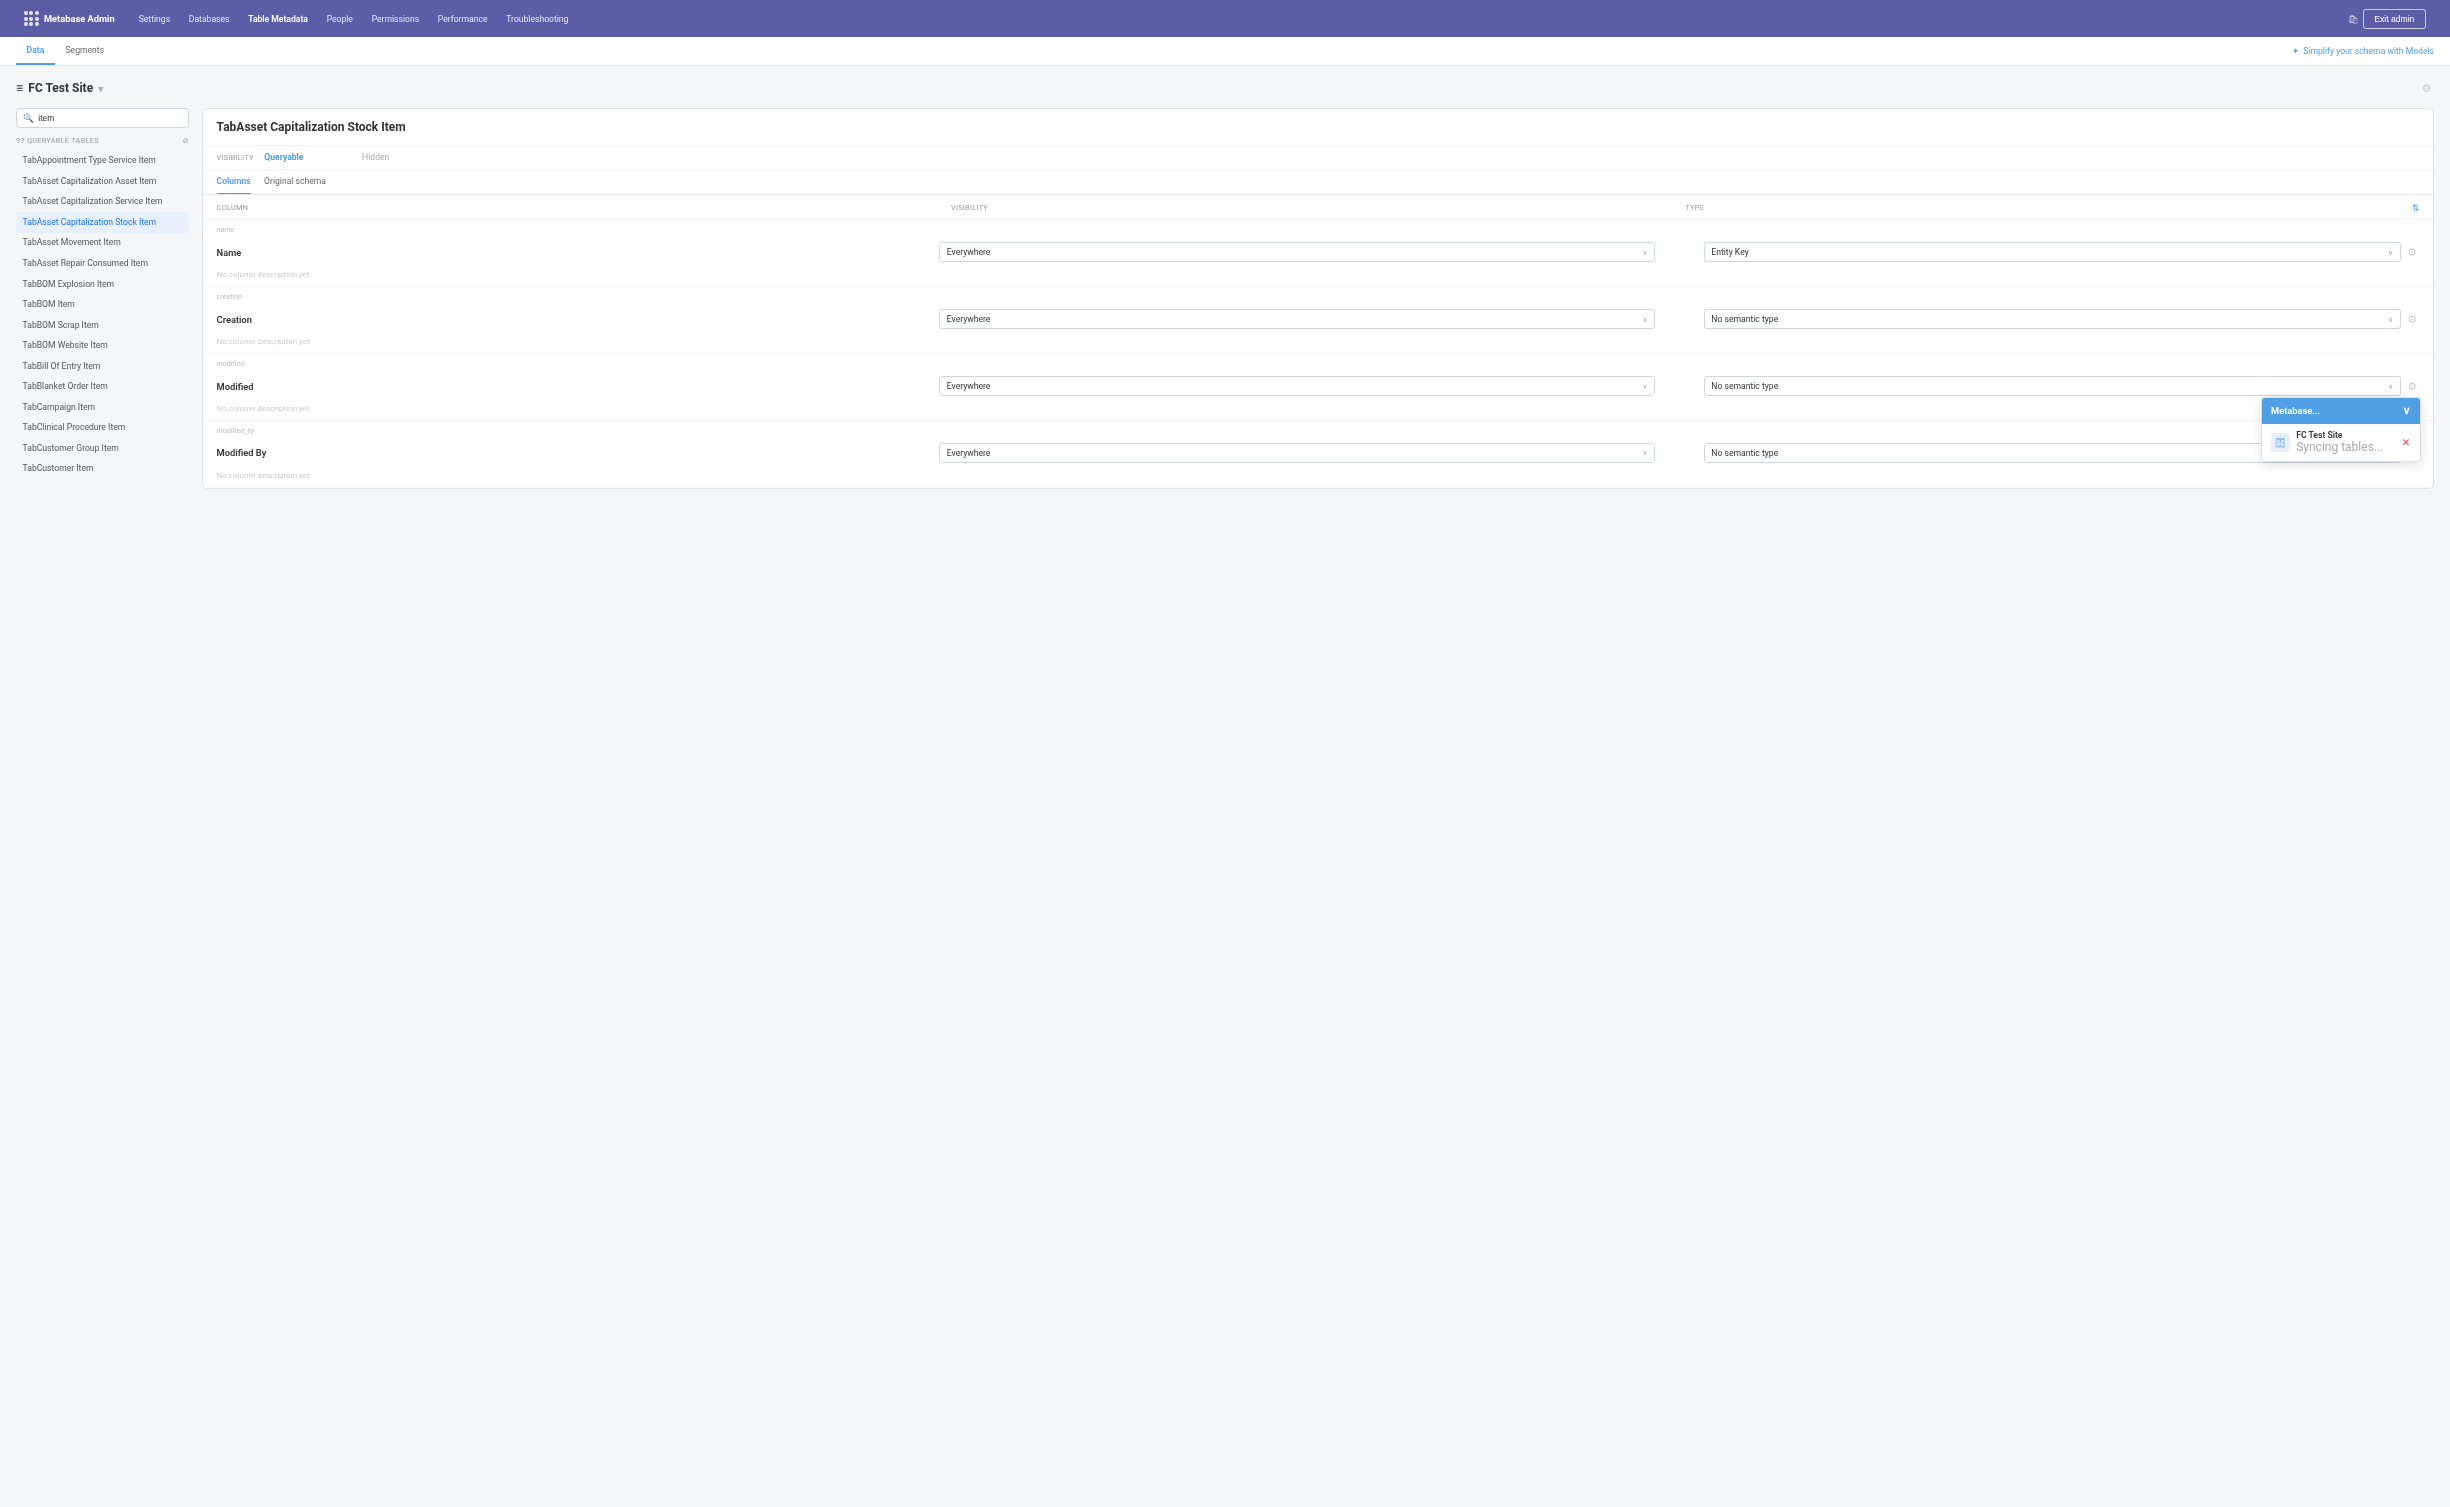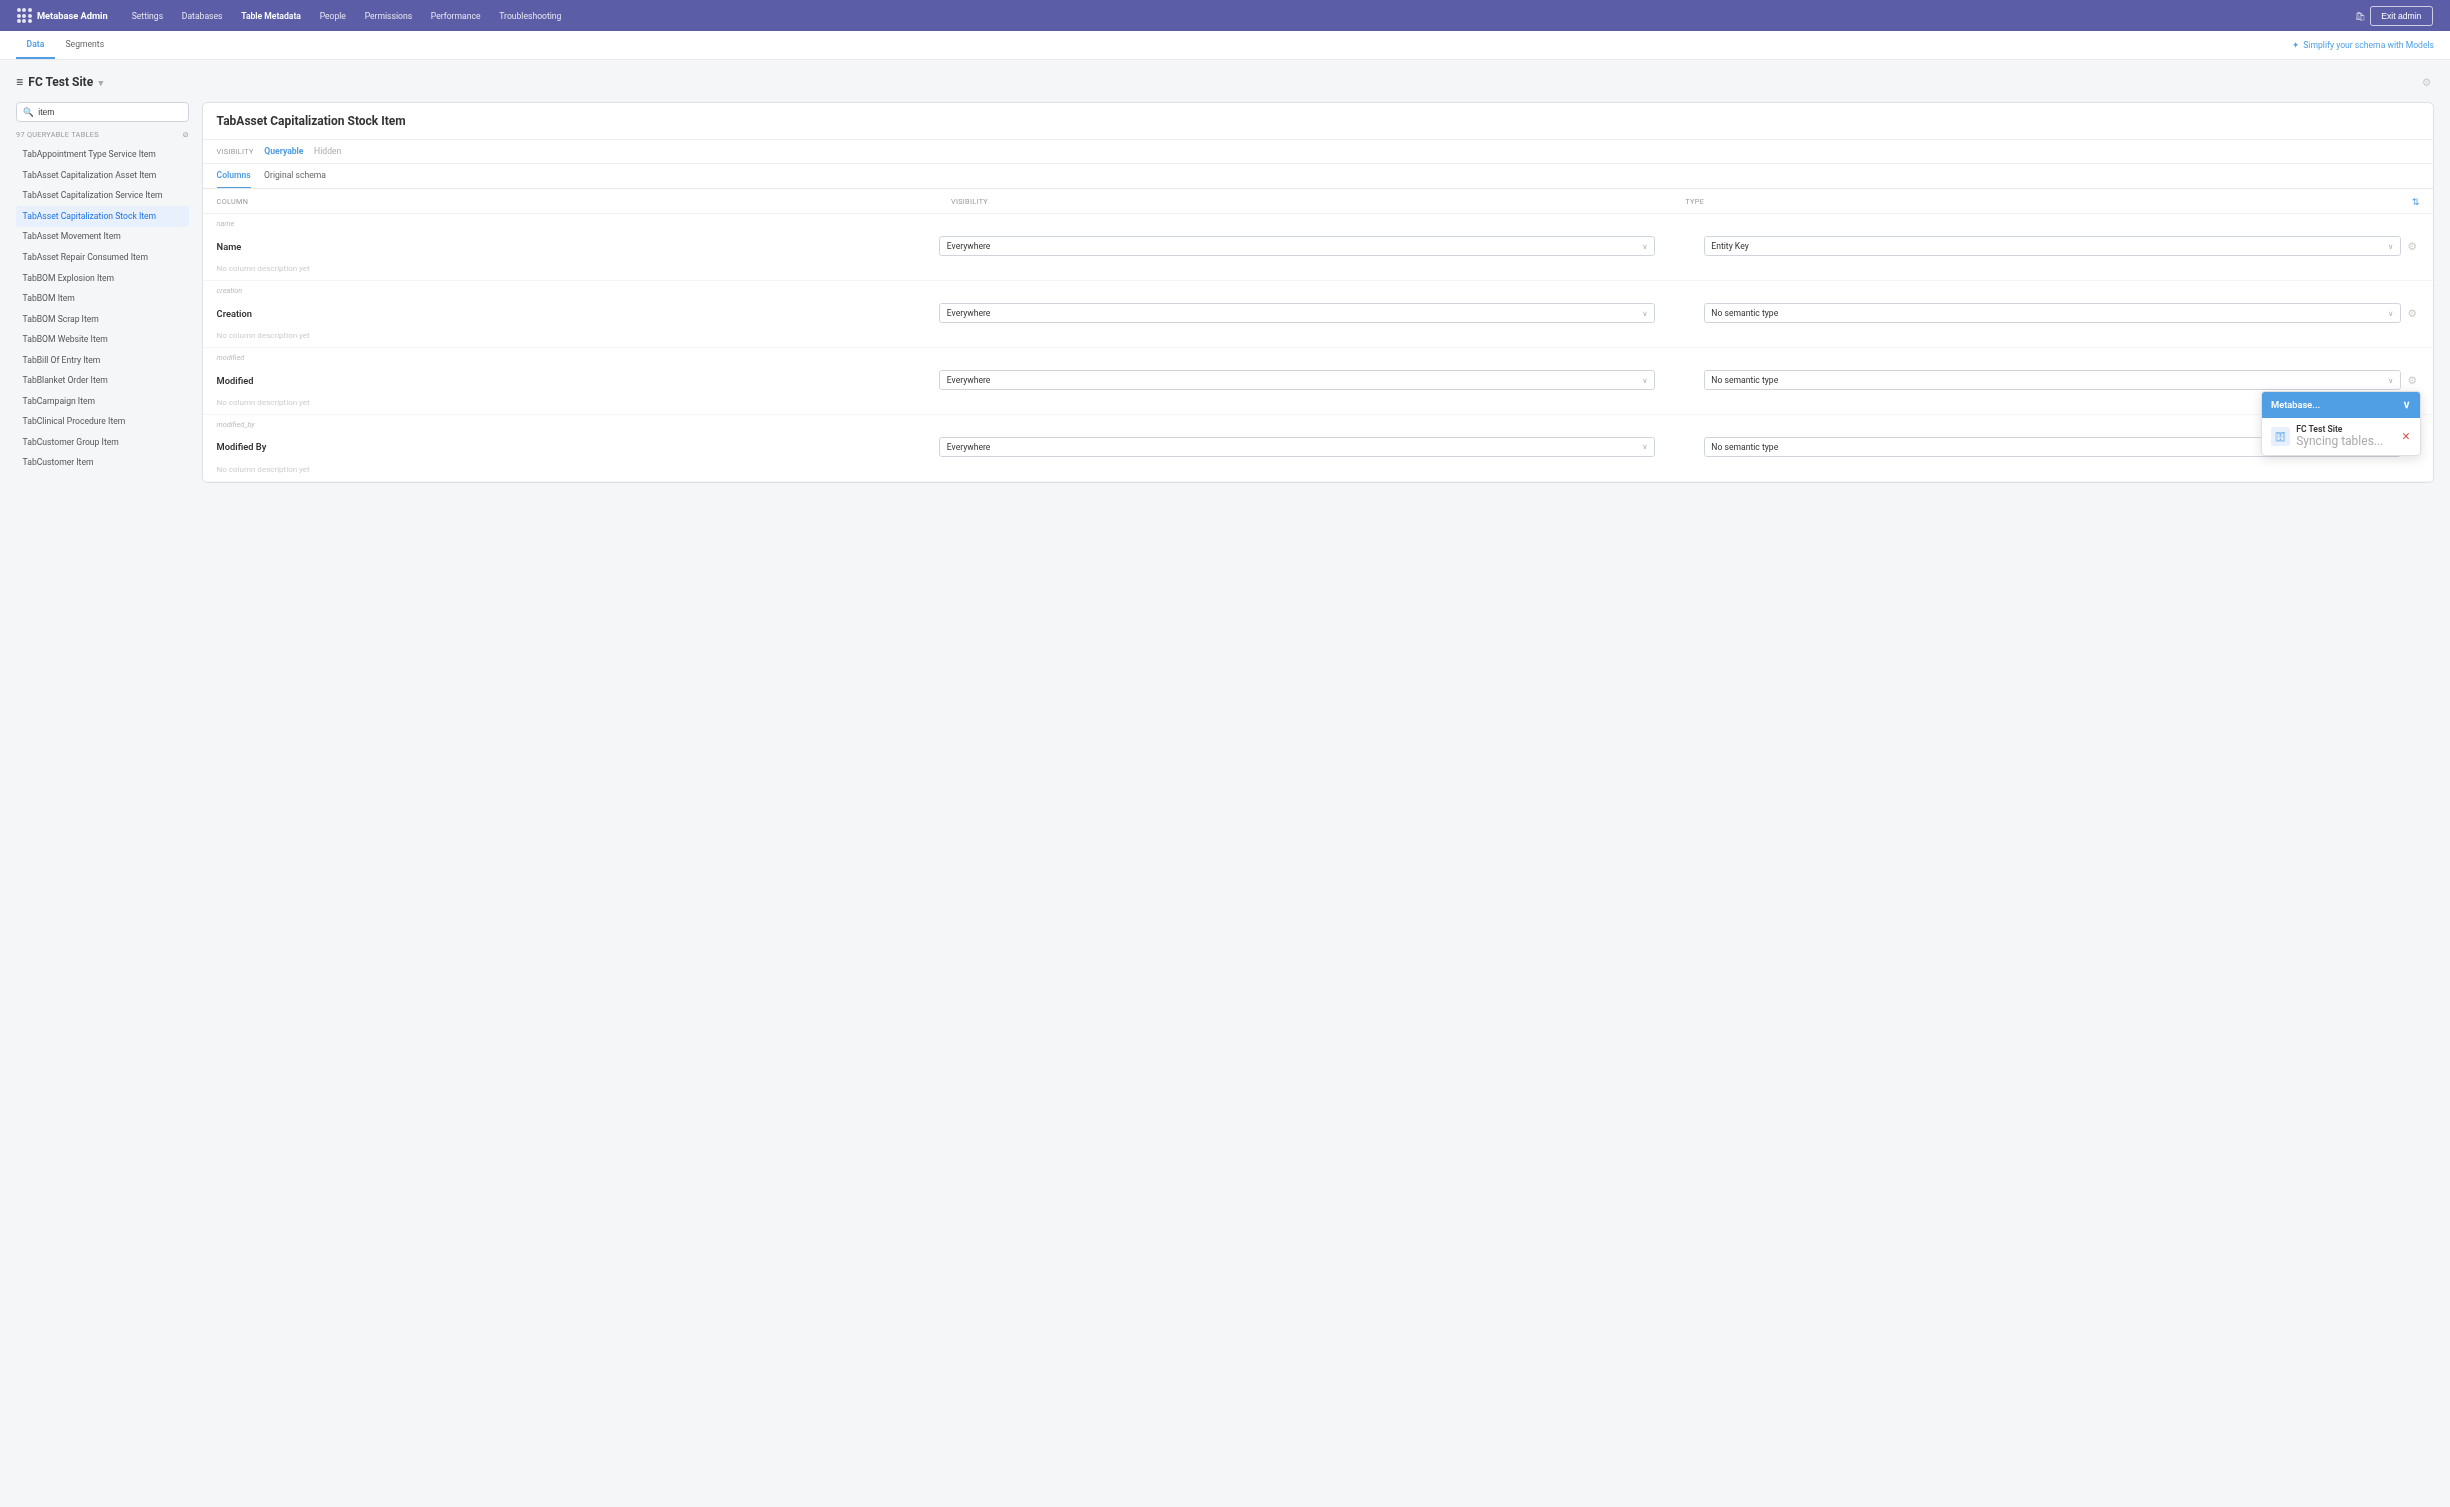--- a/index.html
+++ b/index.html
@@ -3,22 +3,22 @@
   <meta charset="utf-8">
   <style>
     * { box-sizing: border-box; margin: 0; padding: 0; }
     body { font-family: -apple-system, BlinkMacSystemFont, 'Segoe UI', Roboto, sans-serif; background: #f5f6f8; font-size: 8.6px; color: #333; }
 
     
     .top-nav {
       background: #5b5ea6;
       display: flex;
       align-items: center;
-      padding: 0 17px;
-      height: 31px;
+      padding: 0 24px;
+      height: 37px;
       color: white;
     }
     .top-nav-logo {
       display: flex;
       align-items: center;
       gap: 5.3px;
       font-weight: 700;
       font-size: 9.3px;
       margin-right: 16px;
     }
@@ -212,21 +212,21 @@
       text-transform: uppercase;
       letter-spacing: 0.3px;
       color: #999;
     }
     .visibility-opt {
       font-size: 8.6px;
       cursor: pointer;
       color: #666;
     }
     .visibility-opt.active { color: #509ee3; font-weight: 700; }
-    .visibility-opt.secondary { color: #aaa; }
+    .visibility-opt.secondary { color: #aaa; margin-left: 48px; }
 
     .panel-tabs {
       display: flex;
       gap: 0;
       padding: 0 13.3px;
       border-bottom: 0.7px solid #e8e8e8;
     }
     .panel-tab {
       padding: 6.6px 0;
       margin-right: 13.3px;

